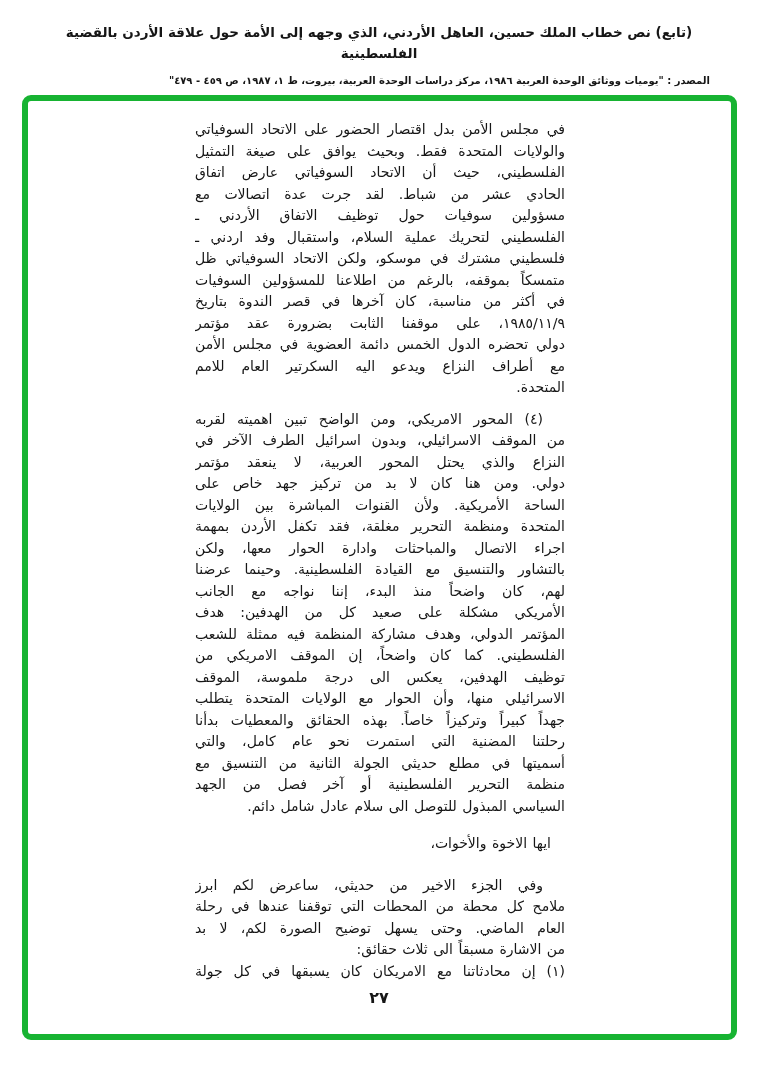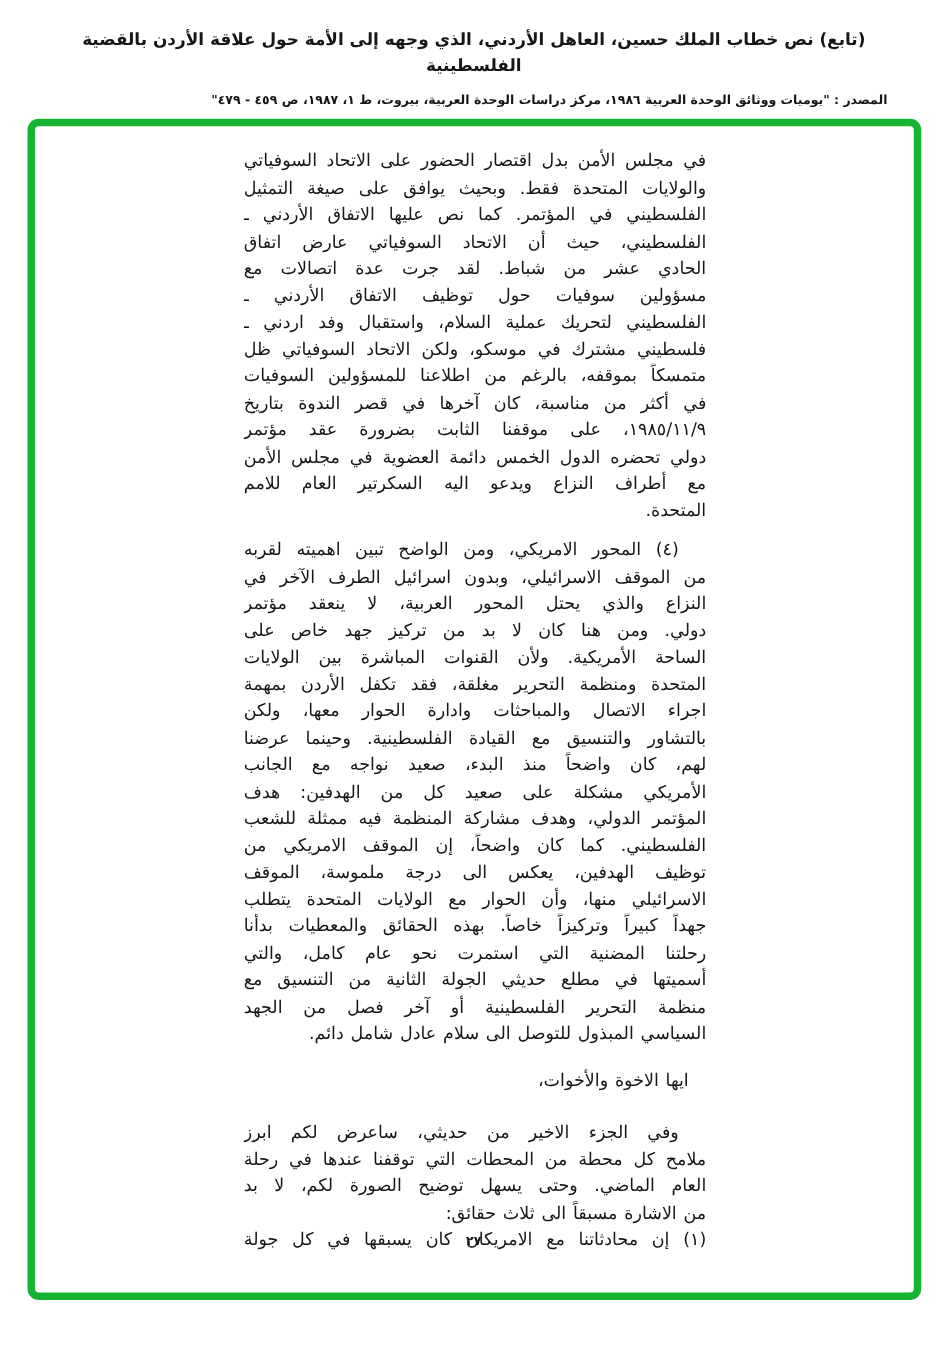--- a/index.html
+++ b/index.html
@@ -58,42 +58,41 @@
     word-spacing: 1px;
   }
   .line.end { text-align-last: right; }
   .line.indent { padding-right: 22px; }
   .page-number {
     position: absolute;
     top: 988px;
     left: 0;
     width: 758px;
     text-align: center;
-    font-size: 10px;
+    font-size: 16px;
     font-weight: bold;
   }
 </style>
 </head>
 <body>
 
 <div class="page" style="color: rgb(22, 22, 22);">
 
   <div class="header">
     <div class="title">(تابع) نص خطاب الملك حسين، العاهل الأردني، الذي وجهه إلى الأمة حول علاقة الأردن بالقضية الفلسطينية</div>
     <div class="source">المصدر : "يوميات ووثائق الوحدة العربية ١٩٨٦، مركز دراسات الوحدة العربية، بيروت، ط ١، ١٩٨٧، ص ٤٥٩ - ٤٧٩"</div>
   </div>
 
   <div class="frame" style="border-color: rgb(23, 179, 50);"></div>
 
   <div class="content">
 
   <div class="para">
         <div class="line">في مجلس الأمن بدل اقتصار الحضور على الاتحاد السوفياتي</div>
         <div class="line">والولايات المتحدة فقط. وبحيث يوافق على صيغة التمثيل</div>
-        <div class="line">الفلسطيني في المؤتمر. كما نص عليها الاتفاق الأردني ـ</div>
         <div class="line">الفلسطيني، حيث أن الاتحاد السوفياتي عارض اتفاق</div>
         <div class="line">الحادي عشر من شباط. لقد جرت عدة اتصالات مع</div>
         <div class="line">مسؤولين سوفيات حول توظيف الاتفاق الأردني ـ</div>
         <div class="line">الفلسطيني لتحريك عملية السلام، واستقبال وفد اردني ـ</div>
         <div class="line">فلسطيني مشترك في موسكو، ولكن الاتحاد السوفياتي ظل</div>
         <div class="line">متمسكاً بموقفه، بالرغم من اطلاعنا للمسؤولين السوفيات</div>
         <div class="line">في أكثر من مناسبة، كان آخرها في قصر الندوة بتاريخ</div>
         <div class="line">١٩٨٥/١١/٩، على موقفنا الثابت بضرورة عقد مؤتمر</div>
         <div class="line">دولي تحضره الدول الخمس دائمة العضوية في مجلس الأمن</div>
         <div class="line">مع أطراف النزاع ويدعو اليه السكرتير العام للامم</div>
@@ -101,21 +100,21 @@
       </div>
       <div class="para">
         <div class="line indent">(٤) المحور الامريكي، ومن الواضح تبين اهميته لقربه</div>
         <div class="line">من الموقف الاسرائيلي، وبدون اسرائيل الطرف الآخر في</div>
         <div class="line">النزاع والذي يحتل المحور العربية، لا ينعقد مؤتمر</div>
         <div class="line">دولي. ومن هنا كان لا بد من تركيز جهد خاص على</div>
         <div class="line">الساحة الأمريكية. ولأن القنوات المباشرة بين الولايات</div>
         <div class="line">المتحدة ومنظمة التحرير مغلقة، فقد تكفل الأردن بمهمة</div>
         <div class="line">اجراء الاتصال والمباحثات وادارة الحوار معها، ولكن</div>
         <div class="line">بالتشاور والتنسيق مع القيادة الفلسطينية. وحينما عرضنا</div>
-        <div class="line">لهم، كان واضحاً منذ البدء، صعيد نواجه مع الجانب</div>
+        <div class="line">لهم، كان واضحاً منذ البدء، إننا نواجه مع الجانب</div>
         <div class="line">الأمريكي مشكلة على صعيد كل من الهدفين: هدف</div>
         <div class="line">المؤتمر الدولي، وهدف مشاركة المنظمة فيه ممثلة للشعب</div>
         <div class="line">الفلسطيني. كما كان واضحاً، إن الموقف الامريكي من</div>
         <div class="line">توظيف الهدفين، يعكس الى درجة ملموسة، الموقف</div>
         <div class="line">الاسرائيلي منها، وأن الحوار مع الولايات المتحدة يتطلب</div>
         <div class="line">جهداً كبيراً وتركيزاً خاصاً. بهذه الحقائق والمعطيات بدأنا</div>
         <div class="line">رحلتنا المضنية التي استمرت نحو عام كامل، والتي</div>
         <div class="line">أسميتها في مطلع حديثي الجولة الثانية من التنسيق مع</div>
         <div class="line">منظمة التحرير الفلسطينية أو آخر فصل من الجهد</div>
         <div class="line end">السياسي المبذول للتوصل الى سلام عادل شامل دائم.</div>

